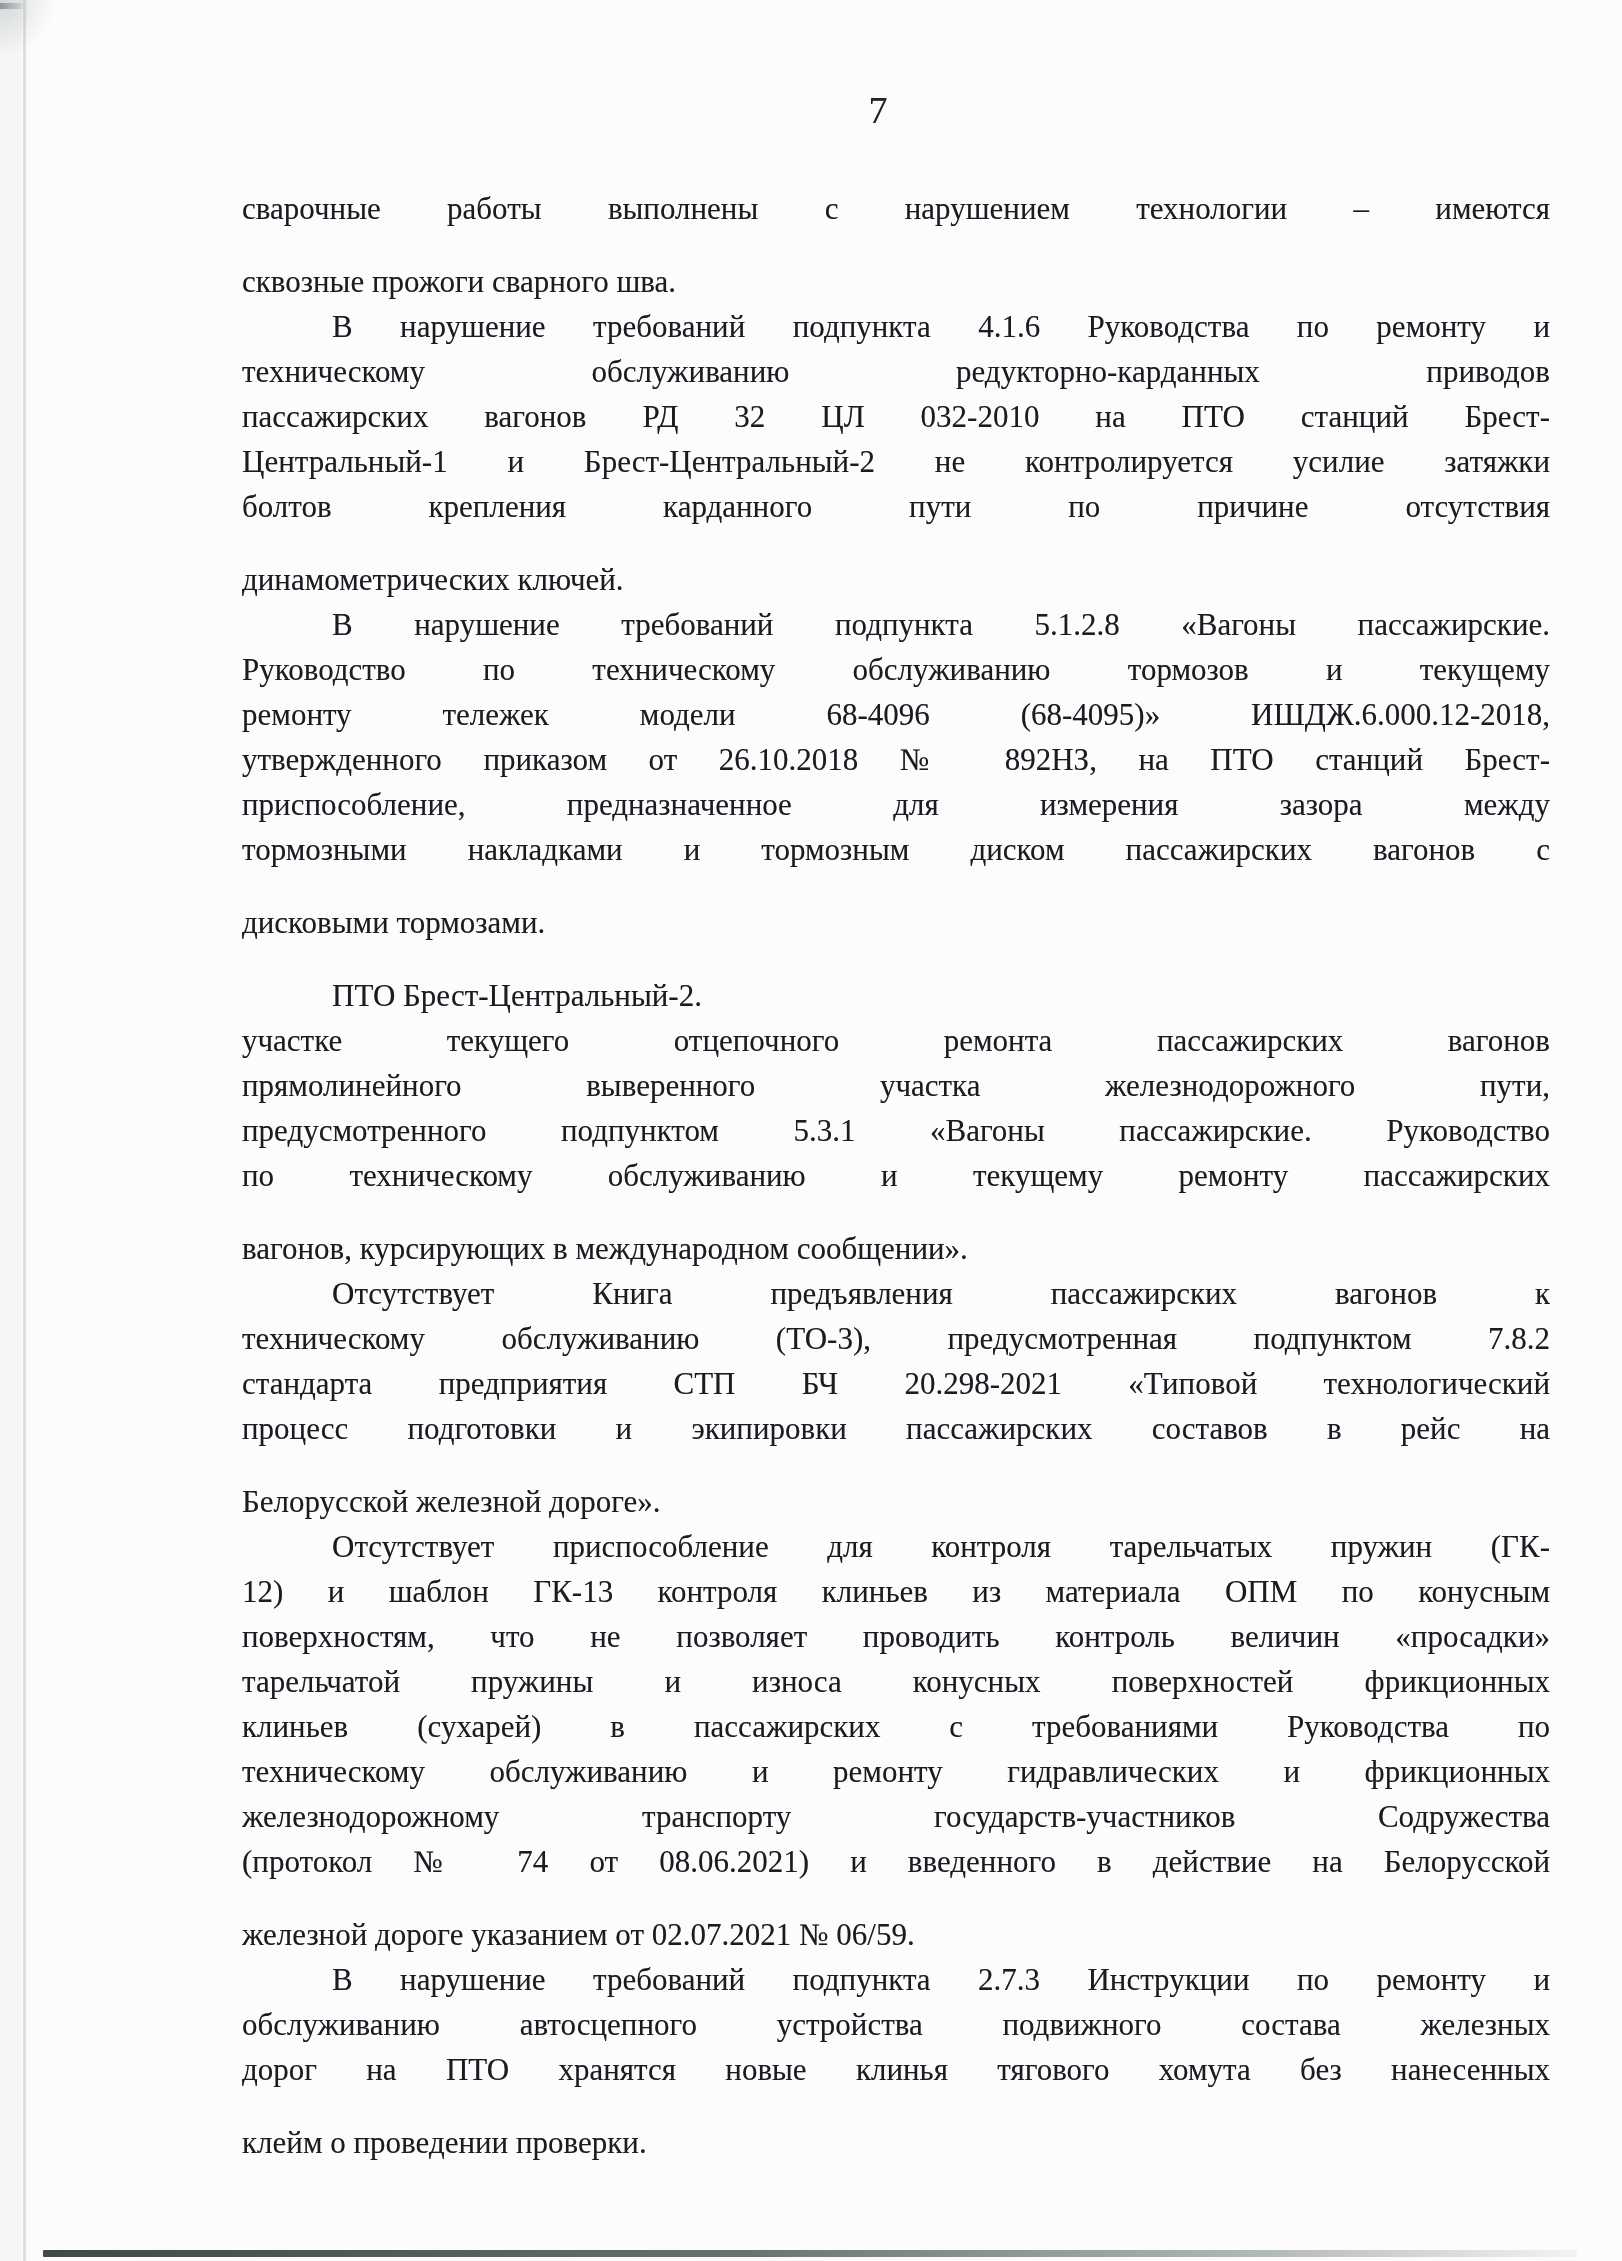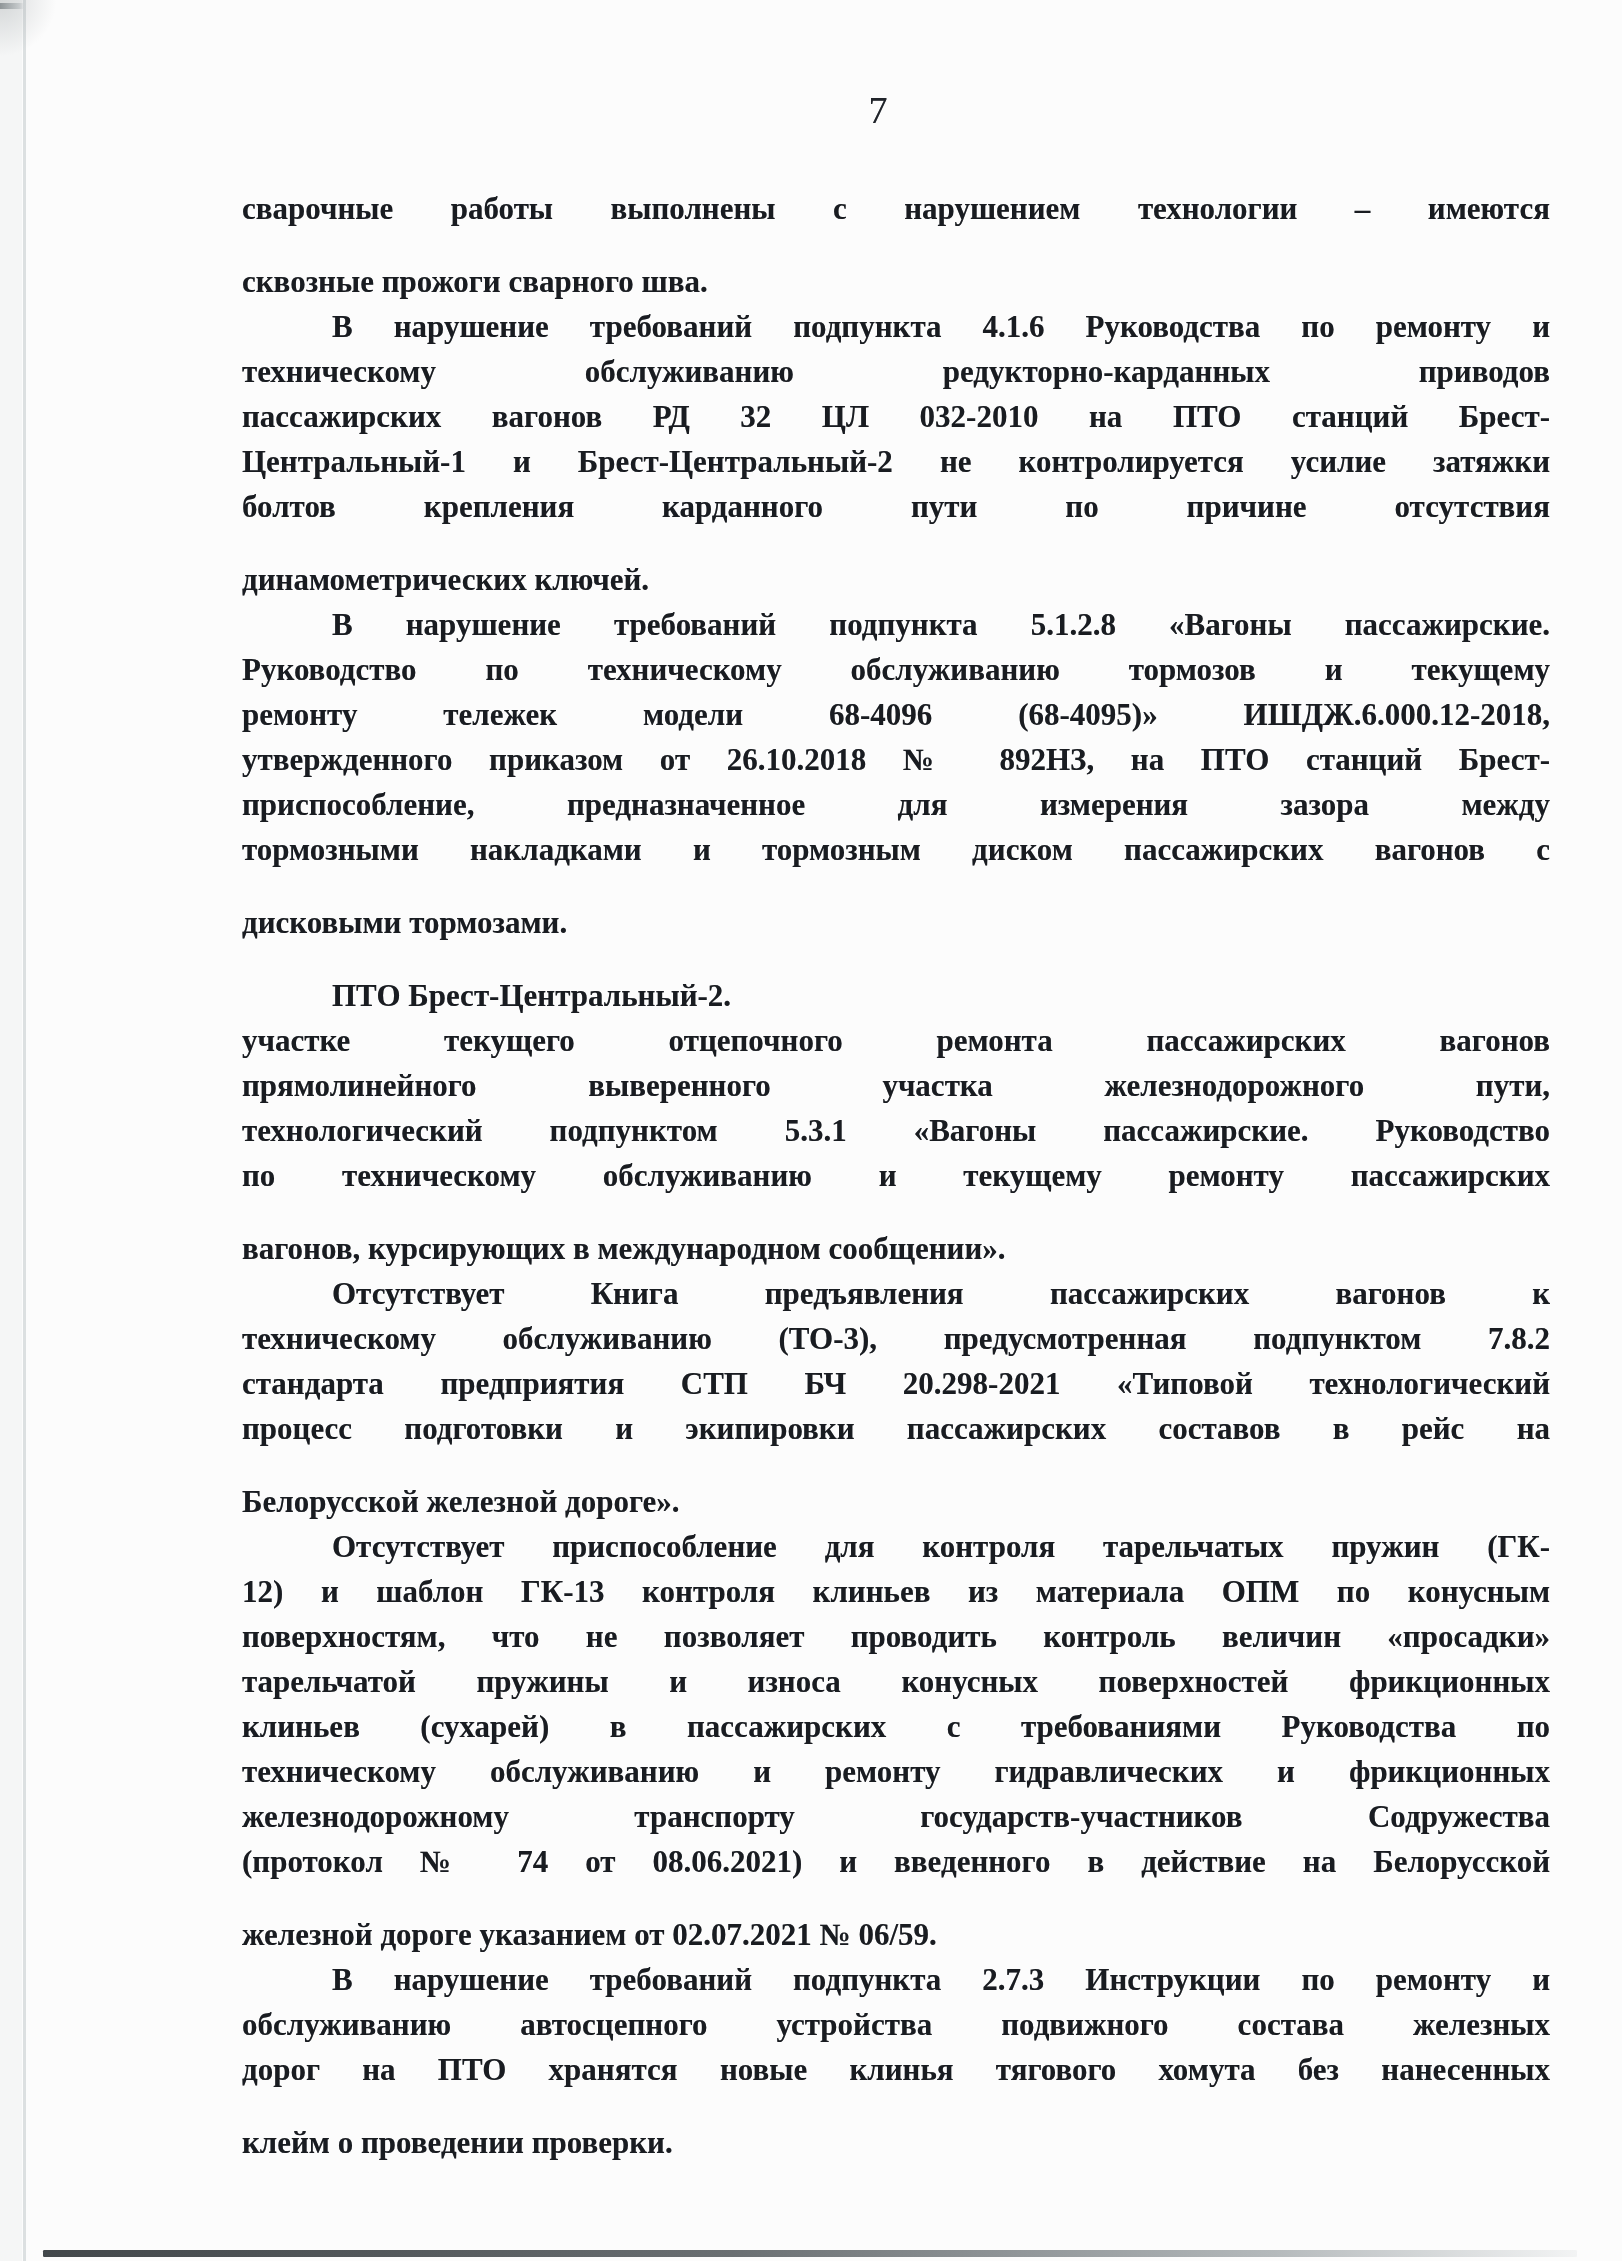--- a/index.html
+++ b/index.html
@@ -71,21 +71,20 @@
     font-size: 31px;
     color: #191c21;
     text-shadow: 0 0 0.6px rgba(25,28,33,0.4);
   }
   .line {
     height: 45px;
     line-height: 45px;
     overflow: hidden;
     text-align: justify;
     text-align-last: justify;
-    font-weight: bold;
   }
   .line.last {
     text-align-last: left;
     margin-top: 28px;
   }
   .line.indented {
     text-indent: 90px;
   }
 </style>
 </head>
@@ -111,21 +110,21 @@
       <div class="line indented">В нарушение требований подпункта 5.1.2.8 «Вагоны пассажирские.</div>
       <div class="line">Руководство по техническому обслуживанию тормозов и текущему</div>
       <div class="line">ремонту тележек модели 68-4096 (68-4095)» ИШДЖ.6.000.12-2018,</div>
       <div class="line">утвержденного приказом от 26.10.2018 № 892НЗ, на ПТО станций Брест-</div>
       <div class="line">приспособление, предназначенное для измерения зазора между</div>
       <div class="line">тормозными накладками и тормозным диском пассажирских вагонов с</div>
       <div class="line last">дисковыми тормозами.</div>
       <div class="line last indented">ПТО Брест-Центральный-2.</div>
       <div class="line">участке текущего отцепочного ремонта пассажирских вагонов</div>
       <div class="line">прямолинейного выверенного участка железнодорожного пути,</div>
-      <div class="line">технологический подпунктом 5.3.1 «Вагоны пассажирские. Руководство</div>
+      <div class="line">предусмотренного подпунктом 5.3.1 «Вагоны пассажирские. Руководство</div>
       <div class="line">по техническому обслуживанию и текущему ремонту пассажирских</div>
       <div class="line last">вагонов, курсирующих в международном сообщении».</div>
       <div class="line indented">Отсутствует Книга предъявления пассажирских вагонов к</div>
       <div class="line">техническому обслуживанию (ТО-3), предусмотренная подпунктом 7.8.2</div>
       <div class="line">стандарта предприятия СТП БЧ 20.298-2021 «Типовой технологический</div>
       <div class="line">процесс подготовки и экипировки пассажирских составов в рейс на</div>
       <div class="line last">Белорусской железной дороге».</div>
       <div class="line indented">Отсутствует приспособление для контроля тарельчатых пружин (ГК-</div>
       <div class="line">12) и шаблон ГК-13 контроля клиньев из материала ОПМ по конусным</div>
       <div class="line">поверхностям, что не позволяет проводить контроль величин «просадки»</div>

